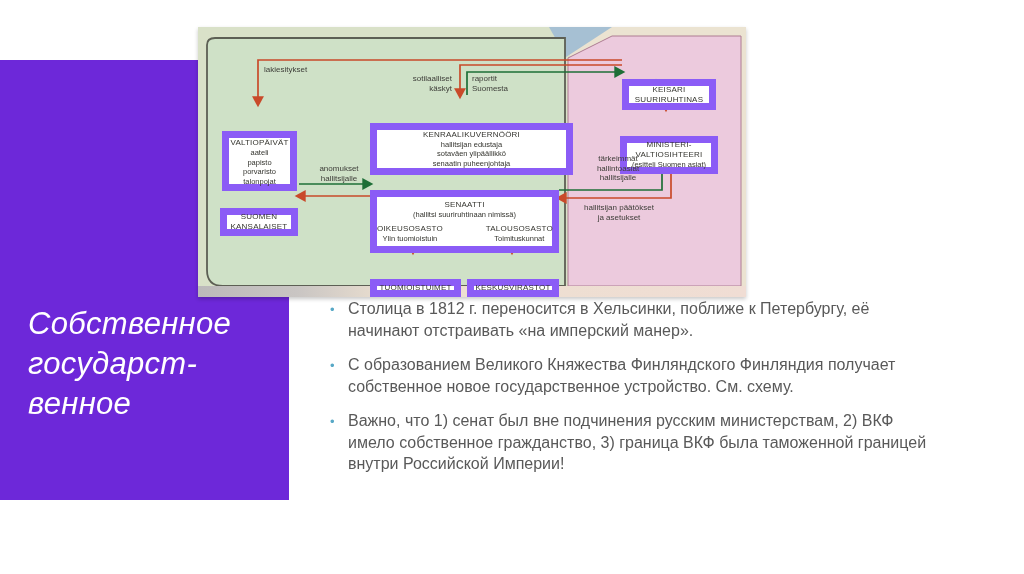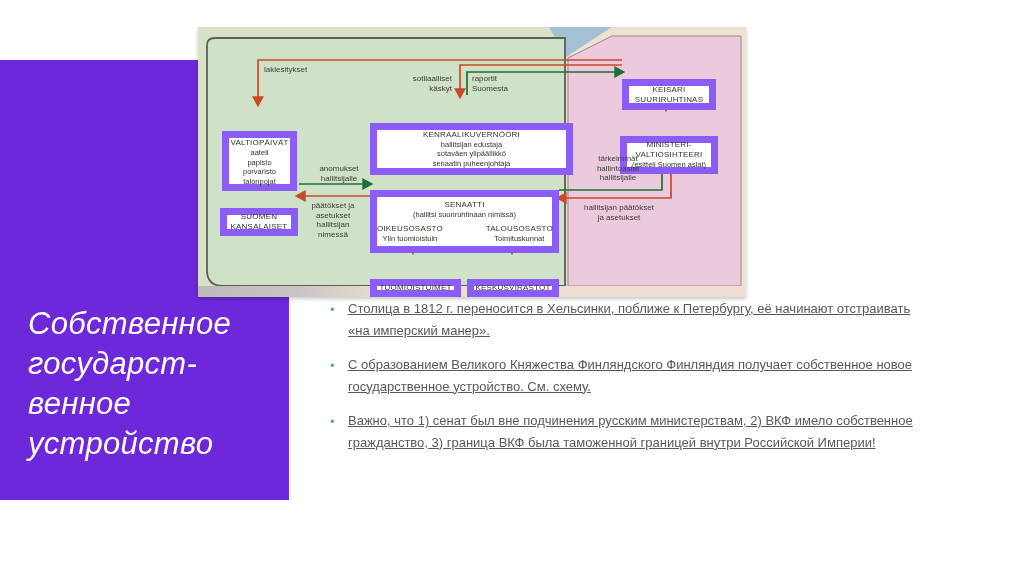--- a/index.html
+++ b/index.html
@@ -18,21 +18,21 @@
   }
   #slide-title span{display:block;}
   
   #bullets{position:absolute;left:330px;top:298px;width:600px;}
   .bullet{display:flex;margin-bottom:13px;}
   .bullet .dot{
     flex:0 0 18px;color:#57a8c6;font-size:13px;line-height:21.5px;
     padding-top:1px;
   }
   .bullet .txt{
-    flex:1;color:#595959;font-size:13px;line-height:21.5px;text-decoration:underline;
+    flex:1;color:#595959;font-size:16px;line-height:21.5px;
   }
   
   #scan{
     position:absolute;left:198px;top:27px;width:548px;height:270px;
     background:#ebe3d1;box-shadow:0 2px 4px rgba(0,0,0,.22);
   }
   #scan svg{position:absolute;left:0;top:0;}
   .dbox{
     position:absolute;background:#ffffff;border:7px solid #8b5cf6;
     color:#35352f;text-align:center;box-sizing:border-box;
@@ -50,21 +50,20 @@
 </head>
 <body>
 
 <div id="slide">
 
   <div id="accent-block">
     <div id="slide-title">
       <span>Собственное</span>
       <span>государст-</span>
       <span>венное</span>
-      <span>устройство</span>
     </div>
   </div>
 
   <div id="scan">
 
     <svg width="548" height="270" viewBox="0 0 548 270">
       <defs>
         <linearGradient id="edgeGrad" x1="0" y1="0" x2="1" y2="0">
           <stop offset="0" stop-color="#bcb9ba"></stop>
           <stop offset="0.18" stop-color="#c9c5c3"></stop>
@@ -161,24 +160,20 @@
       <div class="bs">(esitteli Suomen asiat)</div>
     </div>
 
     <div class="dlabel tl" style="left:66px;top:38px;width:70px;">lakiesitykset</div>
     <div class="dlabel tr" style="left:188px;top:47px;width:66px;">sotilaalliset
 käskyt</div>
     <div class="dlabel tl" style="left:274px;top:47px;width:60px;">raportit
 Suomesta</div>
     <div class="dlabel tc" style="left:110px;top:137px;width:62px;">anomukset
 hallitsijalle</div>
-    <div class="dlabel tc" style="left:102px;top:174px;width:66px;">päätökset ja
-asetukset
-hallitsijan
-nimessä</div>
     <div class="dlabel tc" style="left:388px;top:127px;width:64px;">tärkeimmät
 hallintoasiat
 hallitsijalle</div>
     <div class="dlabel tc" style="left:372px;top:176px;width:98px;">hallitsijan päätökset
 ja asetukset</div>
   </div>
 
   <div id="bullets">
     <div class="bullet">
       <span class="dot">•</span>

